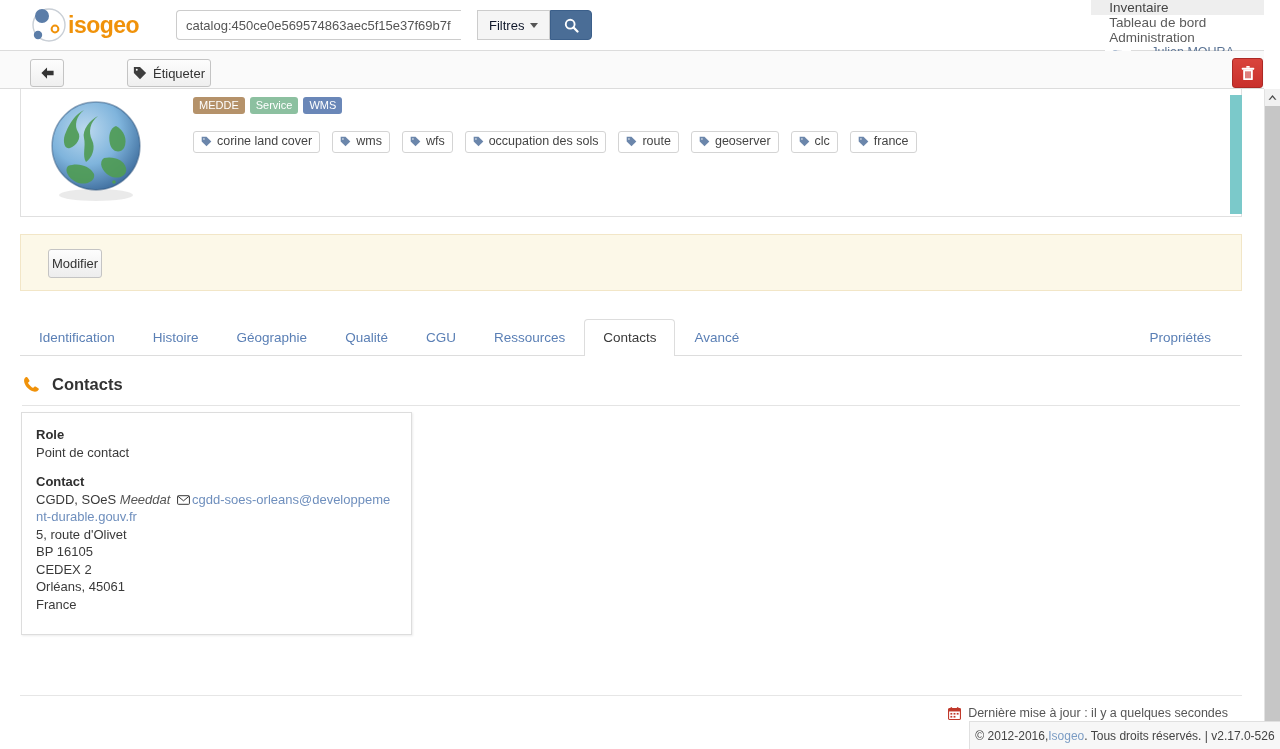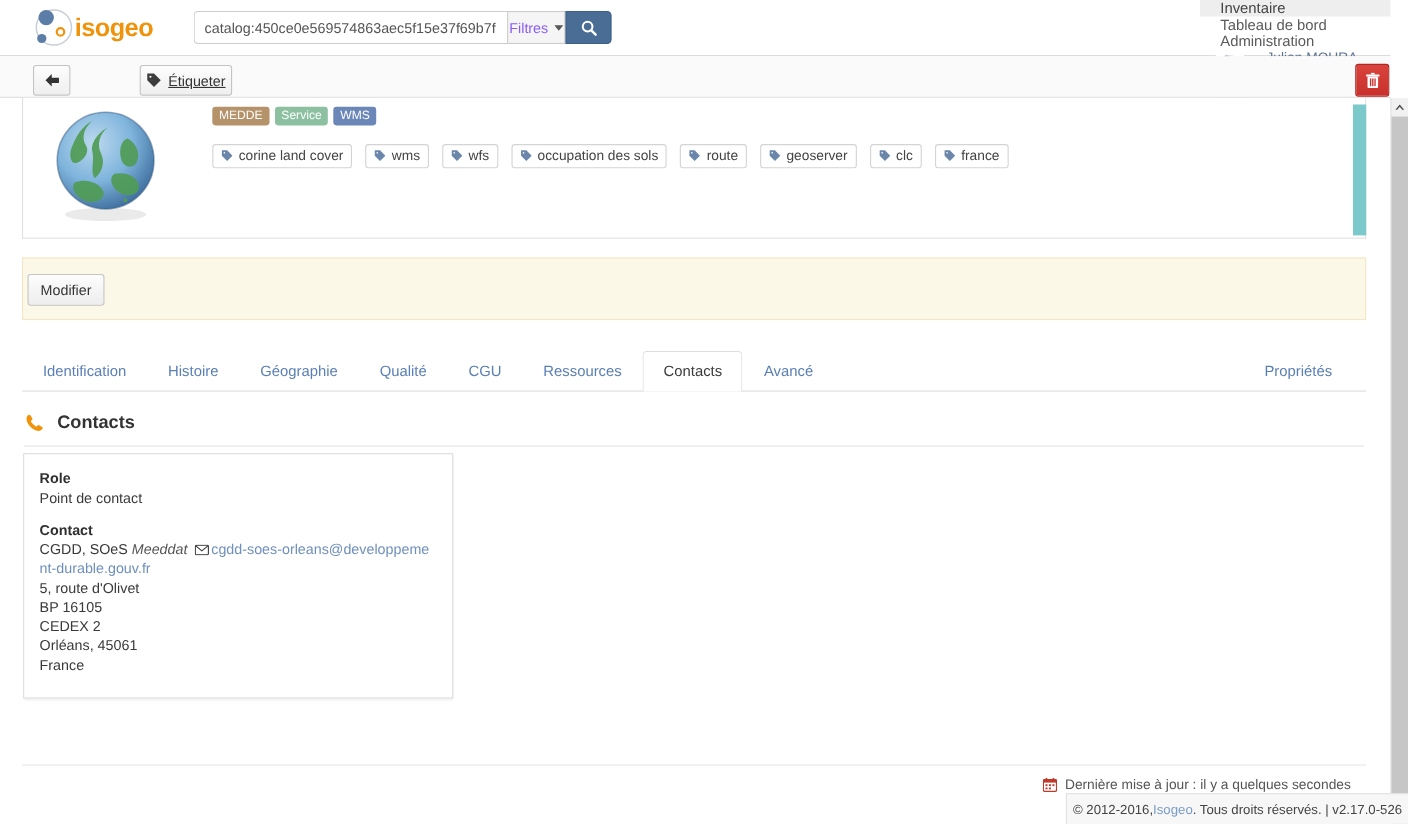--- a/index.html
+++ b/index.html
@@ -28,23 +28,24 @@
 
   .search-area { display: flex; align-items: center; height: 30px; }
   .search-input {
     width: 285px; height: 30px; border: 1px solid #ccc; border-right: none;
     border-radius: 4px 0 0 4px; padding: 0 9px; font-size: 13px;
     color: #555; font-family: "Liberation Sans", sans-serif;
     background: #fff; outline: none;
   }
   .filtres-btn {
     height: 30px; border: 1px solid #ccc; background: #f5f5f5;
-    color: #8b5cf6; font-size: 13px; padding: 0 1px;
+    color: #0f172a; font-size: 13px; padding: 0 11px;
     display: flex; align-items: center; gap: 6px; cursor: pointer;
     font-family: "Liberation Sans", sans-serif;
+    margin-left: 16px;
   }
   .caret { width: 0; height: 0; border-left: 4px solid transparent;
     border-right: 4px solid transparent; border-top: 5px solid #555; }
   .search-btn {
     height: 30px; width: 42px; border: 1px solid #3b5f8a; background: #4a6d96;
     border-radius: 0 4px 4px 0; display: flex; align-items: center;
     justify-content: center; cursor: pointer;
   }
 
   .nav { display: flex; align-items: stretch; height: 51px; margin-left: auto; flex-direction: column; }
@@ -67,21 +68,21 @@
     position: absolute; top: 51px; left: 0; width: 1264px; height: 38px;
     background: #fafafa; border-bottom: 1px solid #dcdcdc;
   }
   .btn-grey {
     position: absolute; background: linear-gradient(#fdfdfd,#efefef);
     border: 1px solid #c4c4c4; border-radius: 3px; cursor: pointer;
     display: flex; align-items: center; justify-content: center;
     font-size: 13px; color: #333; font-family: "Liberation Sans", sans-serif;
   }
   #back-btn { left: 30px; top: 59px; width: 34px; height: 28px; }
-  #tag-btn { left: 127px; top: 59px; width: 84px; height: 28px; gap: 6px; text-decoration: underline; }
+  #tag-btn { left: 127px; top: 59px; width: 84px; height: 28px; gap: 6px; }
   #delete-btn {
     position: absolute; right: 17px; top: 58px; width: 31px; height: 30px;
     background: linear-gradient(#d9443c,#c9302c); border: 1px solid #ac2925;
     border-radius: 3px; display: flex; align-items: center; justify-content: center;
     cursor: pointer;
   }
 
   
   .content {
     position: absolute; top: 89px; left: 0; width: 1264px; height: 660px;
@@ -118,21 +119,21 @@
     display: inline-flex; align-items: center; gap: 5px;
     border: 1px solid #d4d4d4; border-radius: 3px; background: #fff;
     padding: 3px 7px 4px; font-size: 12.5px; color: #444; cursor: pointer;
     line-height: 13px;
   }
 
   .edit-panel {
     position: absolute; left: 20px; top: 145px; width: 1222px; height: 57px;
     background: #fcf8e8; border: 1px solid #f2e6c7;
   }
-  #modifier-btn { left: 4px; top: 14px; width: 70px; height: 29px; position: absolute;
+  #modifier-btn { left: 27px; top: 14px; width: 54px; height: 29px; position: absolute;
     background: linear-gradient(#fdfdfd,#ededed); border: 1px solid #c4c4c4;
     border-radius: 3px; display:flex; align-items:center; justify-content:center;
     font-size: 13px; color:#333; cursor:pointer; }
 
   
   .tabs-wrap {
     position: absolute; left: 20px; top: 230px; width: 1222px; height: 37px;
     border-bottom: 1px solid #dddddd; display: flex; 
   }
   .tab {

